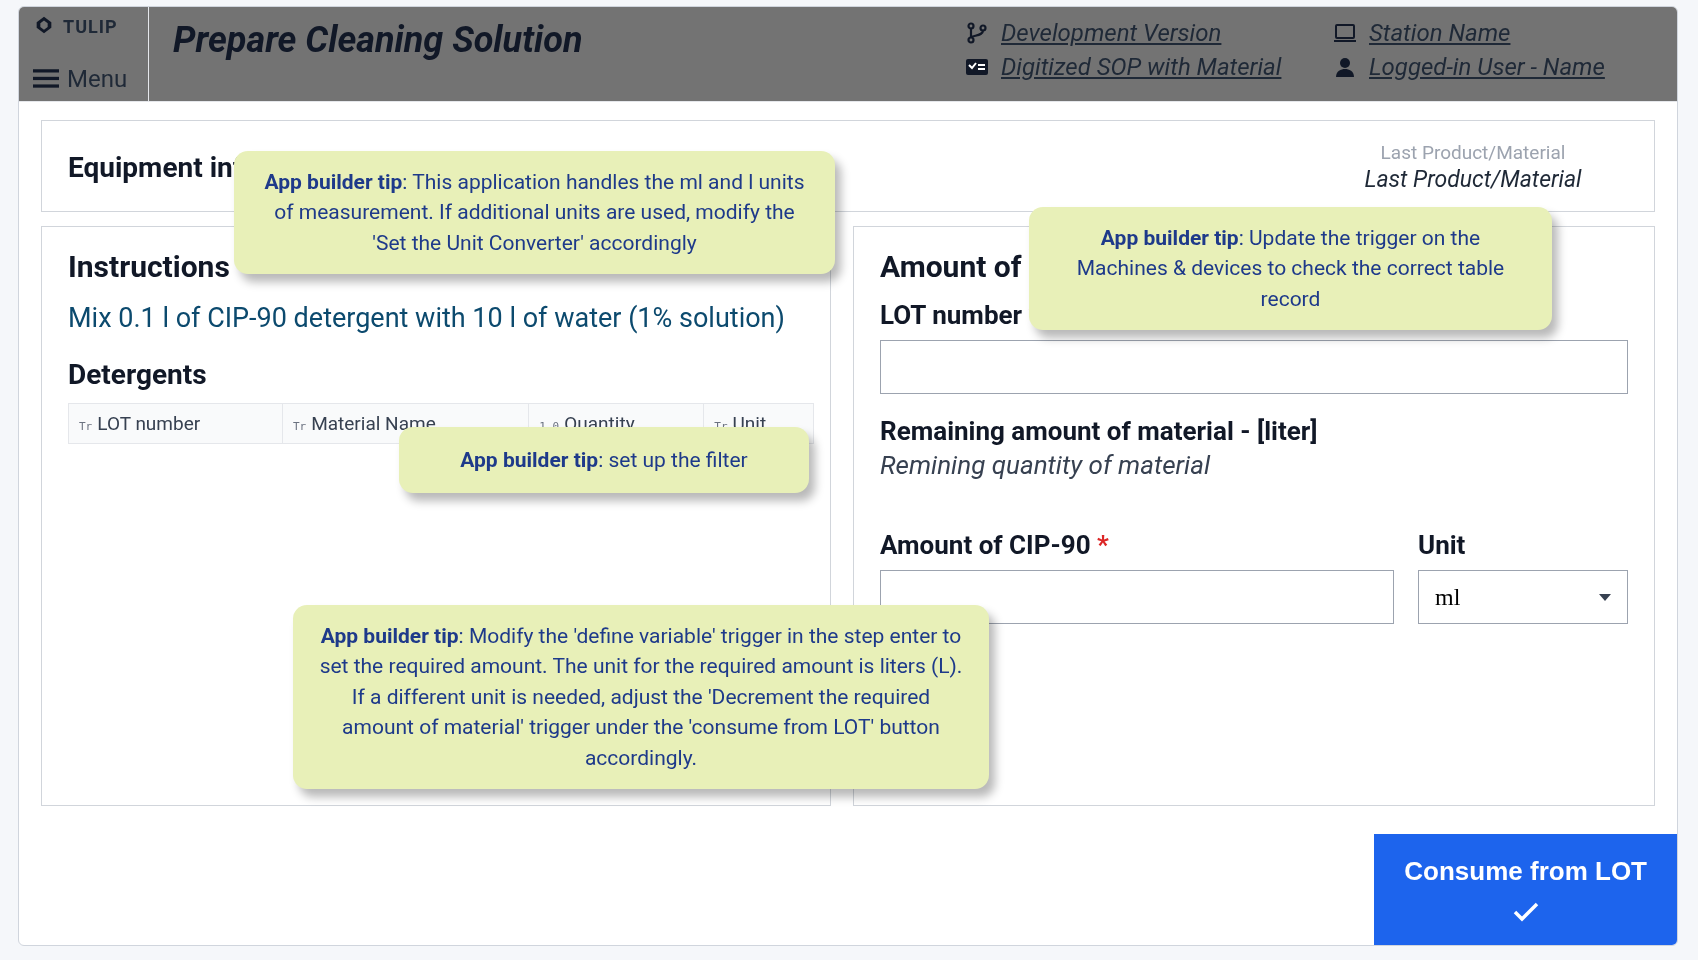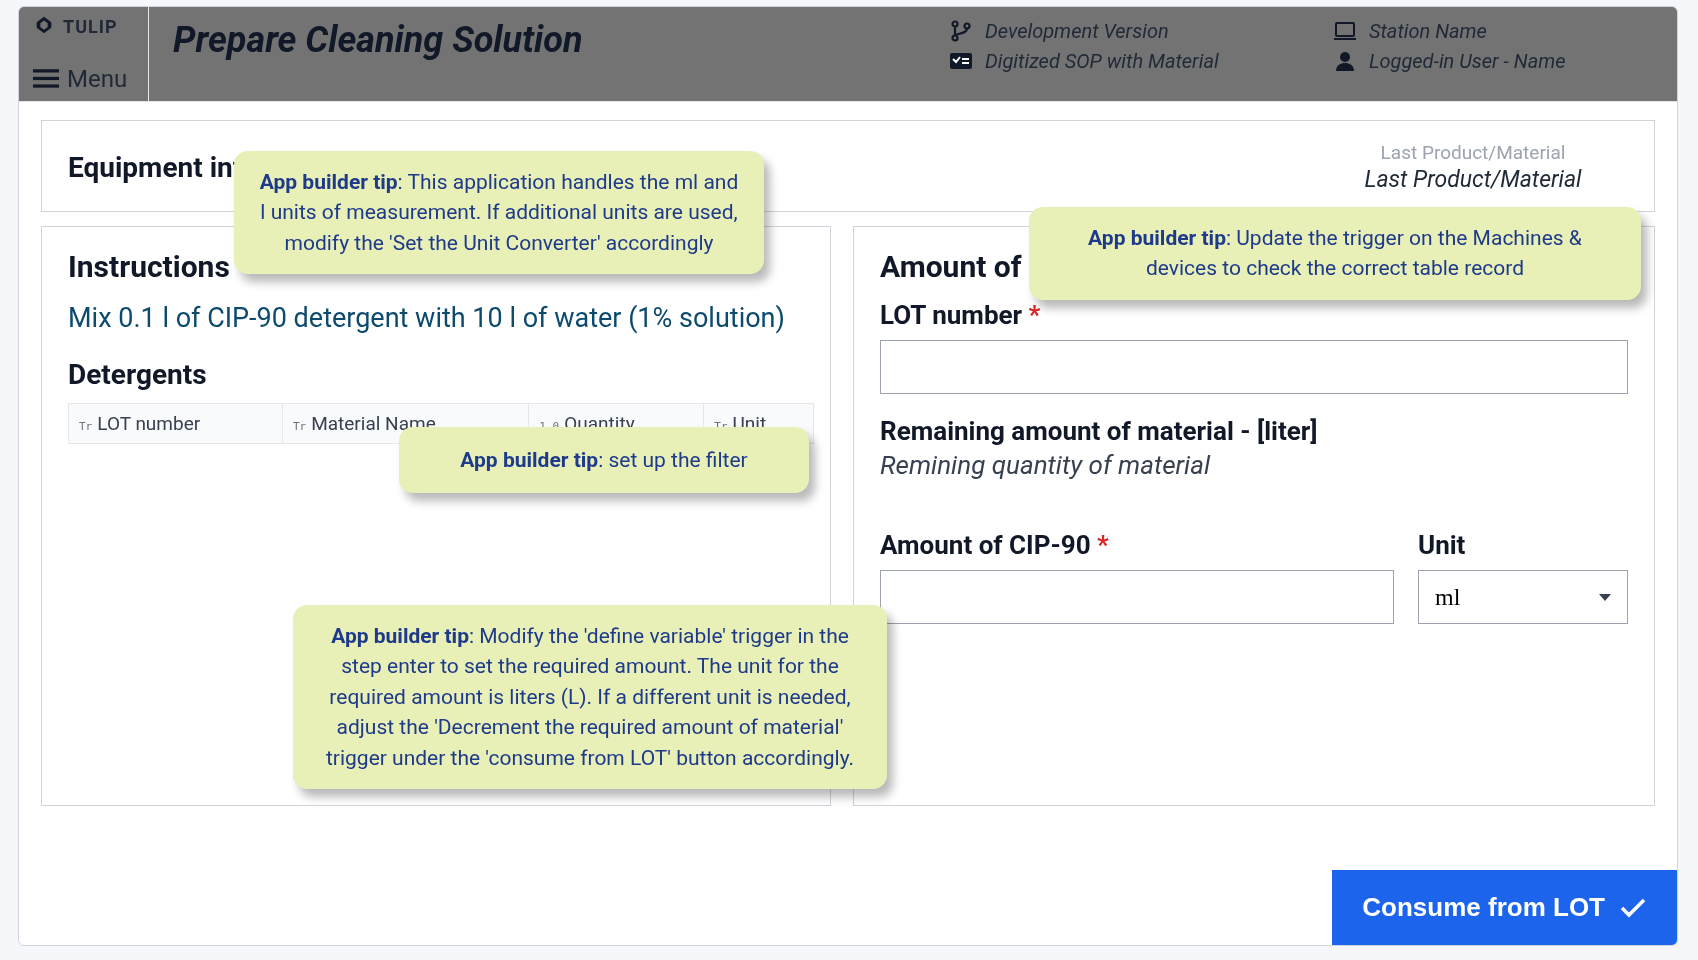--- a/index.html
+++ b/index.html
@@ -65,25 +65,26 @@
     }
     .page-title {
       font-size: 36px;
       font-style: italic;
       font-weight: 700;
       color: #111827;
     }
     .meta-grid {
       display: grid;
       grid-template-columns: 360px 320px;
-      gap: 6px 24px;
+      gap: 6px 8px;
       padding: 12px 24px 8px 12px;
-      font-size: 20px;
+      font-size: 24px;
       font-style: italic;
       color: #1f2937;
+      text-decoration: underline;
     }
     .meta-item {
       display: flex;
       align-items: center;
       gap: 12px;
     }
     .meta-item svg { width: 24px; height: 24px; flex-shrink: 0; }
     .content {
       position: relative;
       padding: 18px 22px;
@@ -228,39 +229,40 @@
       background: #1d64ed;
       color: #fff;
       font-size: 26px;
       font-weight: 700;
       padding: 22px 30px;
       display: flex;
       align-items: center;
       gap: 14px;
       cursor: pointer;
       border: none;
+      flex-direction: column;
     }
     .primary-button svg { width: 28px; height: 22px; }
     .tip {
       position: absolute;
       background: #e8f0b8;
       border-radius: 14px;
       padding: 16px 24px;
       font-size: 21px;
       color: #1e3a8a;
       text-align: center;
       line-height: 1.45;
       box-shadow: 6px 8px 10px rgba(0,0,0,0.28);
       z-index: 10;
     }
     .tip-label { font-weight: 700; }
-    .tip1 { left: 215px; top: 144px; width: 530px; }
-    .tip2 { left: 1010px; top: 200px; width: 612px; }
+    .tip1 { left: 215px; top: 144px; width: 601px; }
+    .tip2 { left: 1010px; top: 200px; width: 523px; }
     .tip3 { left: 380px; top: 420px; width: 410px; padding: 18px 24px; }
-    .tip4 { left: 274px; top: 598px; width: 594px; }
+    .tip4 { left: 274px; top: 598px; width: 696px; }
   </style>
 </head>
 <body>
 
 <div class="app-frame">
   <div class="topbar">
     <div class="brand-menu">
       <div class="brand">
         <svg viewBox="0 0 24 24" fill="#111827">
             <path d="M12 2 L4 8 L4 14 L12 20 L20 14 L20 8 Z M12 6 L16 9 L16 13 L12 16 L8 13 L8 9 Z"></path>

